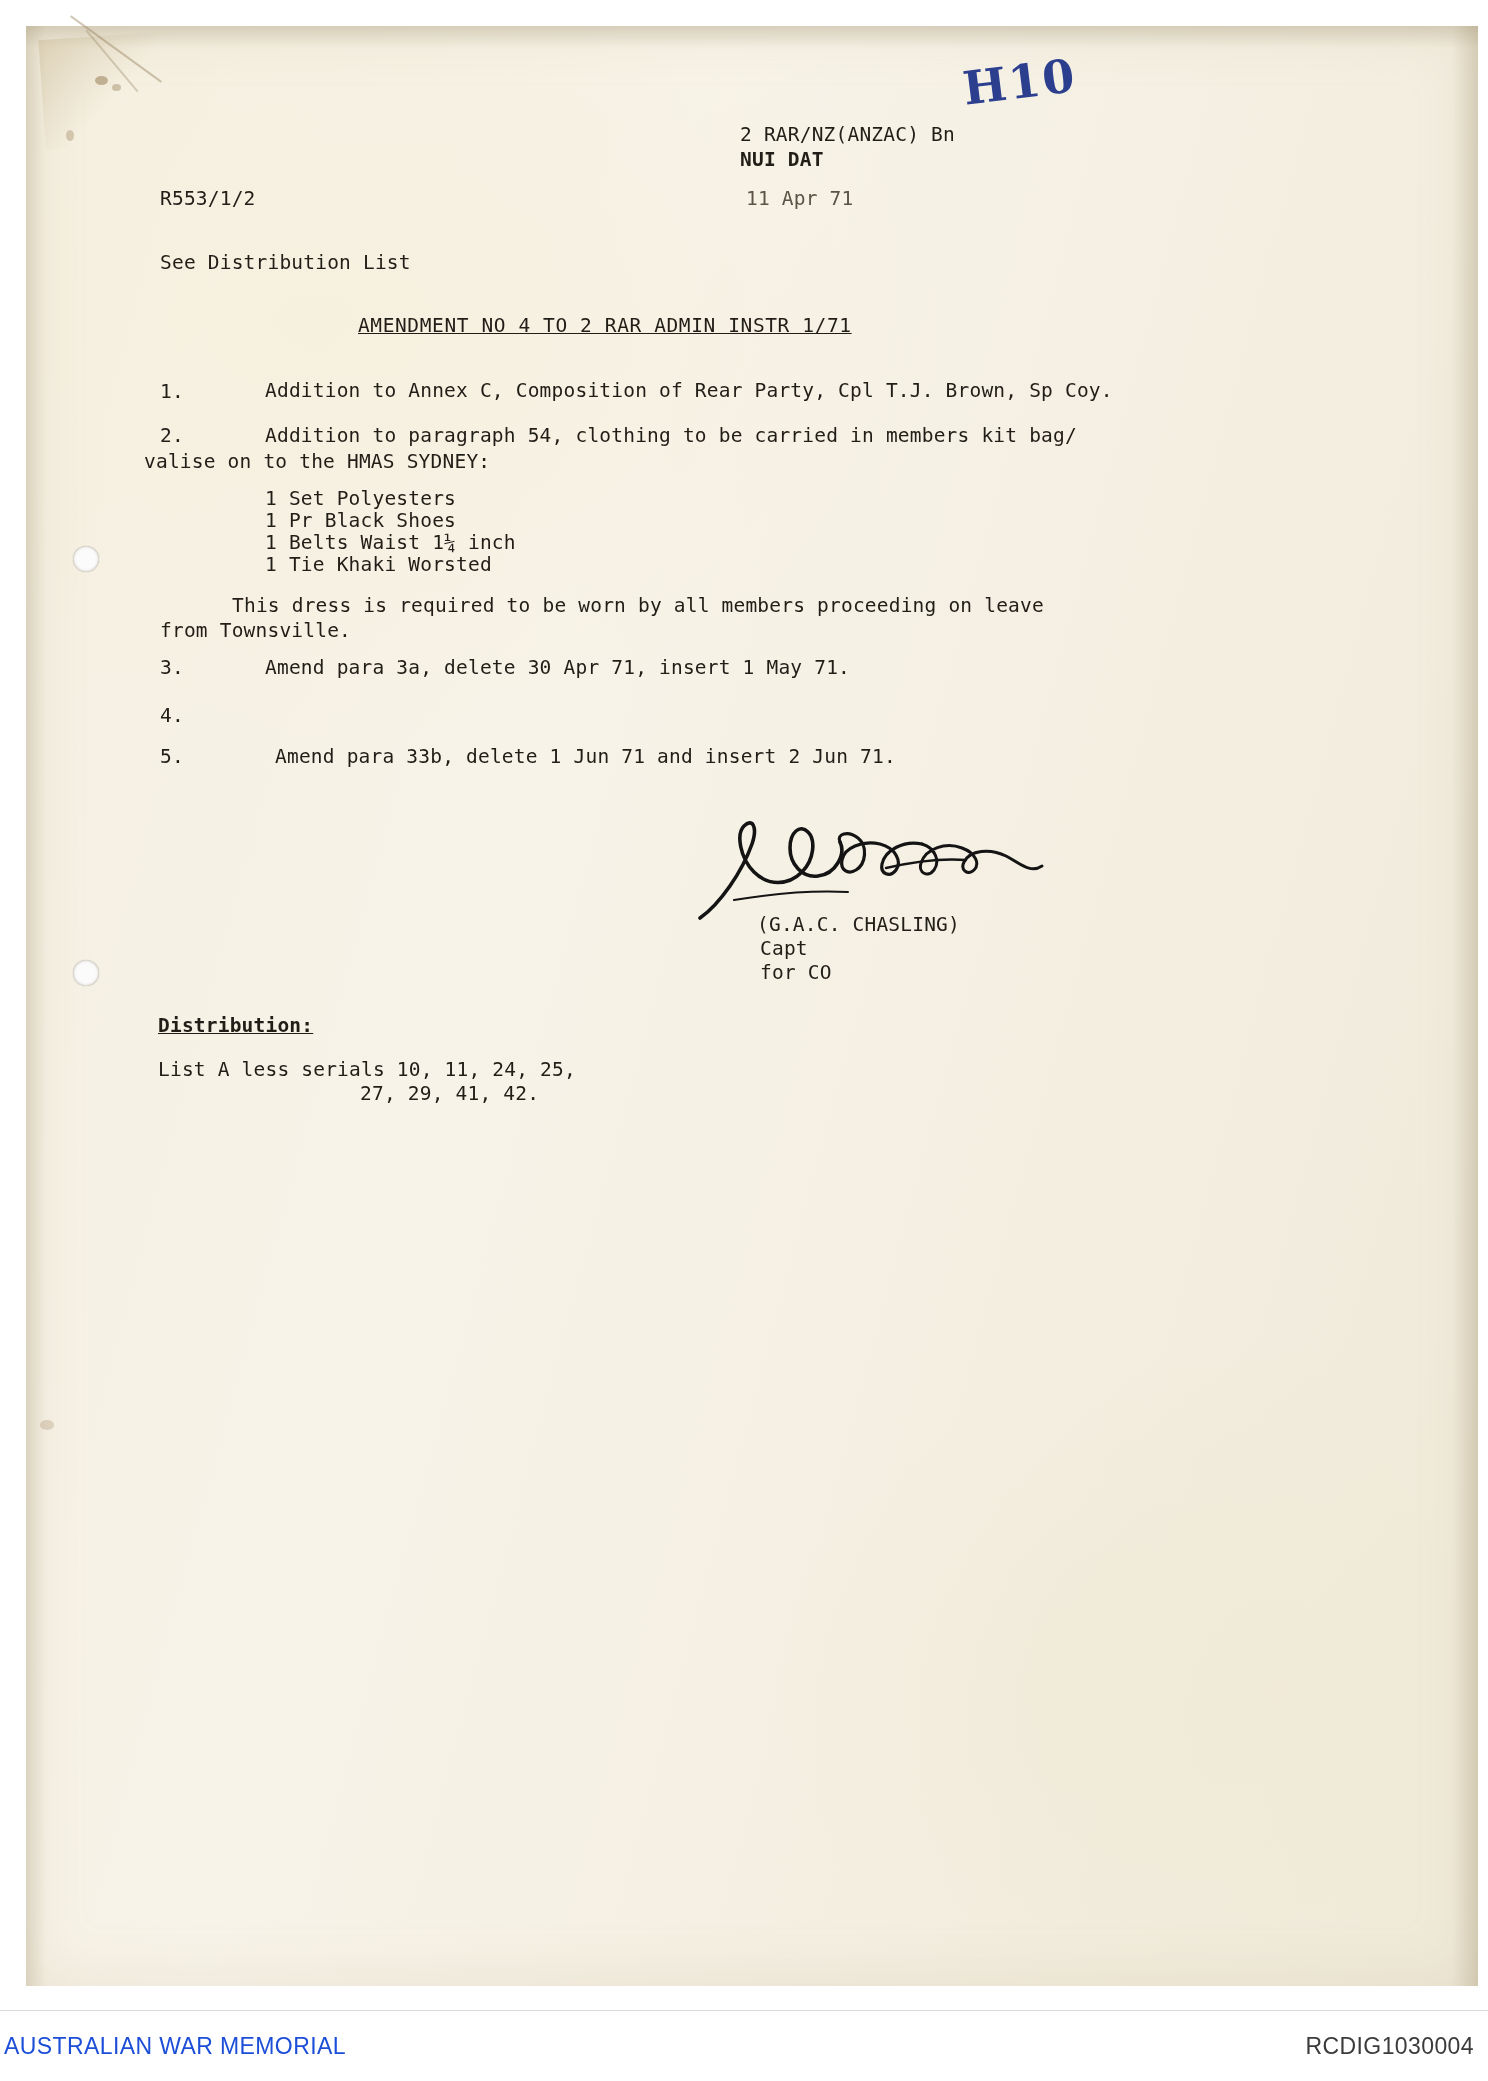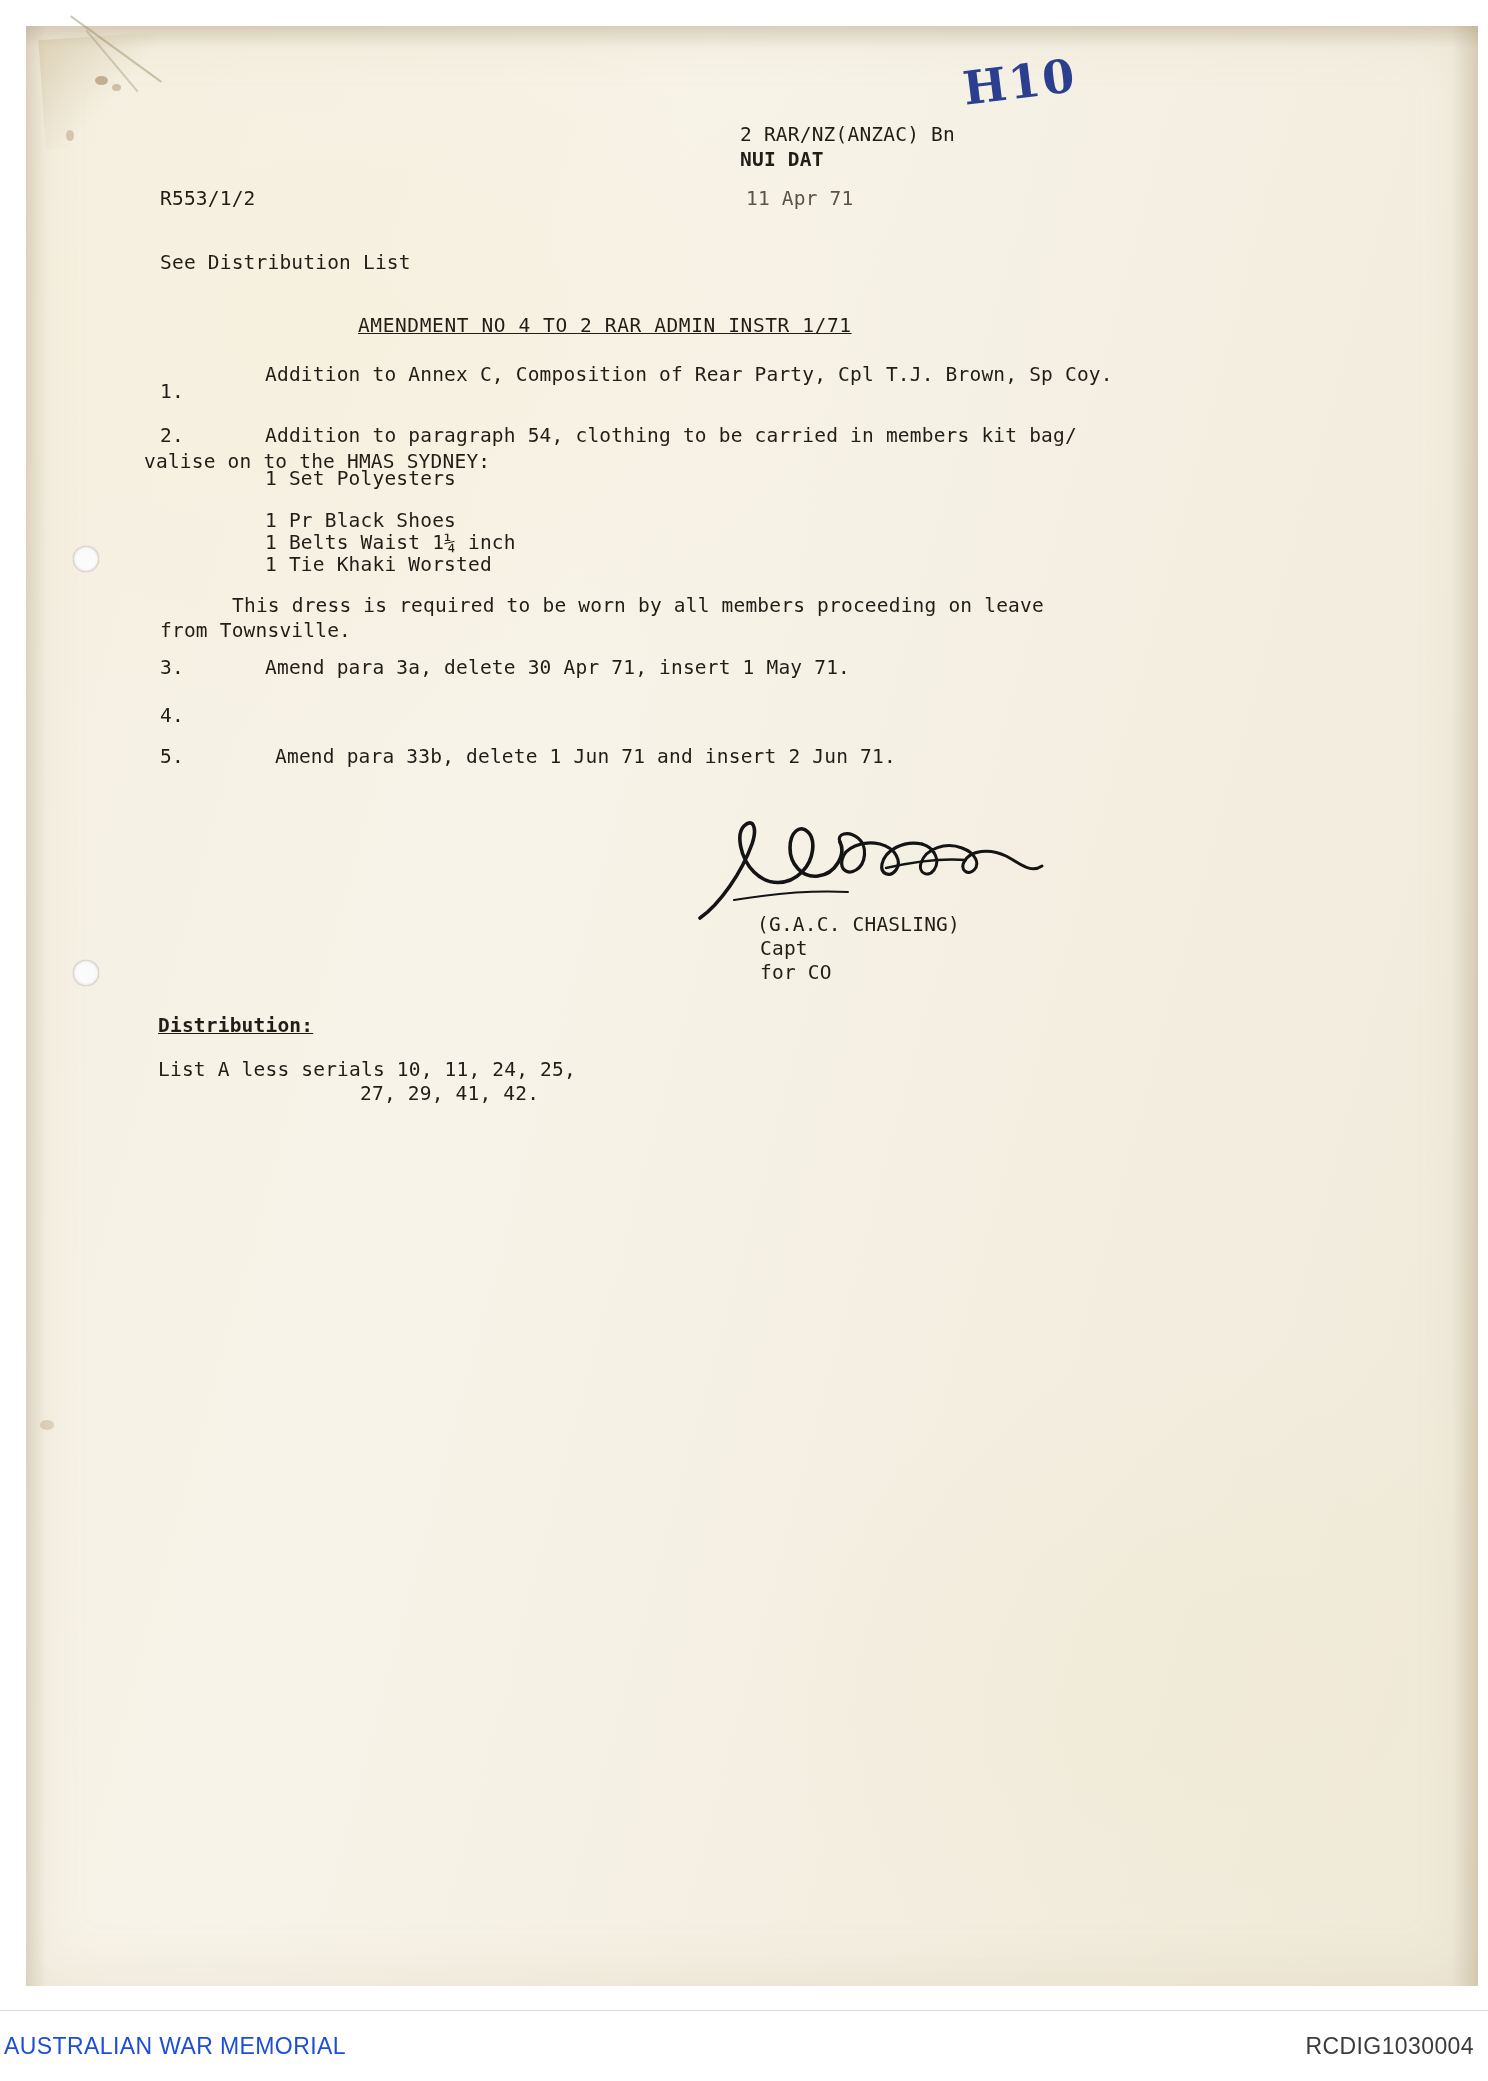--- a/index.html
+++ b/index.html
@@ -195,27 +195,27 @@
     <div class="ln" style="left:740px; top:145px; font-weight:bold;">NUI DAT</div>
 
     <div class="ln" style="left:160px; top:184px;">R553/1/2</div>
     <div class="ln vfaint" style="left:746px; top:184px;">11 Apr 71</div>
 
     <div class="ln" style="left:160px; top:248px;">See Distribution List</div>
 
     <div class="ln u" style="left:358px; top:311px; letter-spacing:0.6px;">AMENDMENT NO 4 TO 2 RAR ADMIN INSTR 1/71</div>
 
     <div class="ln" style="left:160px; top:377px;">1.</div>
-    <div class="ln" style="left:265px; top:360px;">Addition to Annex C, Composition of Rear Party, Cpl T.J. Brown, Sp Coy.</div>
+    <div class="ln" style="left:265px; top:376px;">Addition to Annex C, Composition of Rear Party, Cpl T.J. Brown, Sp Coy.</div>
 
     <div class="ln" style="left:160px; top:421px;">2.</div>
     <div class="ln" style="left:265px; top:421px;">Addition to paragraph 54, clothing to be carried in members kit bag/</div>
     <div class="ln" style="left:144px; top:447px;">valise on to the HMAS SYDNEY:</div>
 
-    <div class="ln" style="left:265px; top:464px;text-align:center;">1 Set Polyesters</div>
+    <div class="ln" style="left:265px; top:484px;text-align:center;">1 Set Polyesters</div>
     <div class="ln" style="left:265px; top:506px;">1 Pr Black Shoes</div>
     <div class="ln" style="left:265px; top:528px;">1 Belts Waist 1¼ inch</div>
     <div class="ln" style="left:265px; top:550px;text-align:right;">1 Tie Khaki Worsted</div>
 
     <div class="ln" style="left:232px; top:591px;">This dress is required to be worn by all members proceeding on leave</div>
     <div class="ln" style="left:160px; top:616px;">from Townsville.</div>
 
     <div class="ln" style="left:160px; top:653px;">3.</div>
     <div class="ln" style="left:265px; top:653px;">Amend para 3a, delete 30 Apr 71, insert 1 May 71.</div>
 

